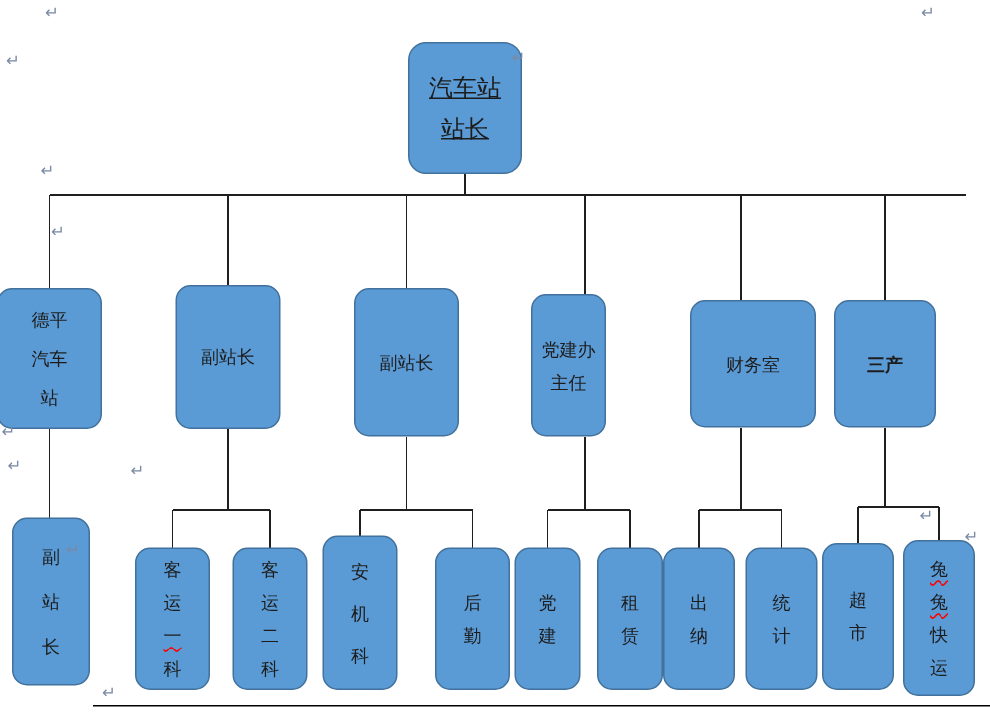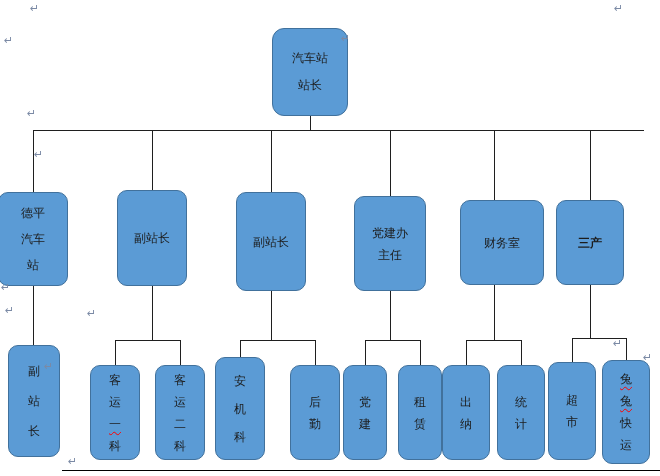--- a/index.html
+++ b/index.html
@@ -11,21 +11,21 @@
   }
   .lines { position:absolute; left:0; top:0; z-index:1; }
   .box {
     position:absolute; z-index:2;
     background:#5b9bd5; border:1px solid #41719c; border-radius:10px;
     display:flex; align-items:center; justify-content:center;
     text-align:center; color:#1c1c1c; font-size:12px; line-height:22px;
   }
   .box .lbl { white-space:pre-line; }
   .lh26 { line-height:26px; }
-  .lh27 { font-size:12px; line-height:27px; }
+  .lh27 { font-size:16px; line-height:27px;text-decoration:underline; }
   .lh28 { line-height:28px; }
   .lh30 { line-height:30px; }
   .misspelled {
     text-decoration-line:underline;
     text-decoration-style:wavy;
     text-decoration-color:#ff0000;
     text-decoration-thickness:1px;
     text-underline-offset:3px;
   }
   .pmark {
@@ -85,21 +85,21 @@
     <span class="lbl">德平
 汽车
 站</span>
   </div>
   <div class="box" style="left:117px;top:190px;width:70px;height:96px;">
     <span class="lbl">副站长</span>
   </div>
   <div class="box" style="left:236px;top:192px;width:70px;height:99px;">
     <span class="lbl">副站长</span>
   </div>
-  <div class="box" style="left:354px;top:196px;width:72px;height:95px;">
+  <div class="box" style="left:354px;top:196px;width:50px;height:95px;">
     <span class="lbl">党建办
 主任</span>
   </div>
   <div class="box" style="left:460px;top:200px;width:84px;height:85px;">
     <span class="lbl">财务室</span>
   </div>
   <div class="box" style="left:556px;top:200px;width:68px;height:85px;font-weight:bold;">
     <span class="lbl">三产</span>
   </div>
 

